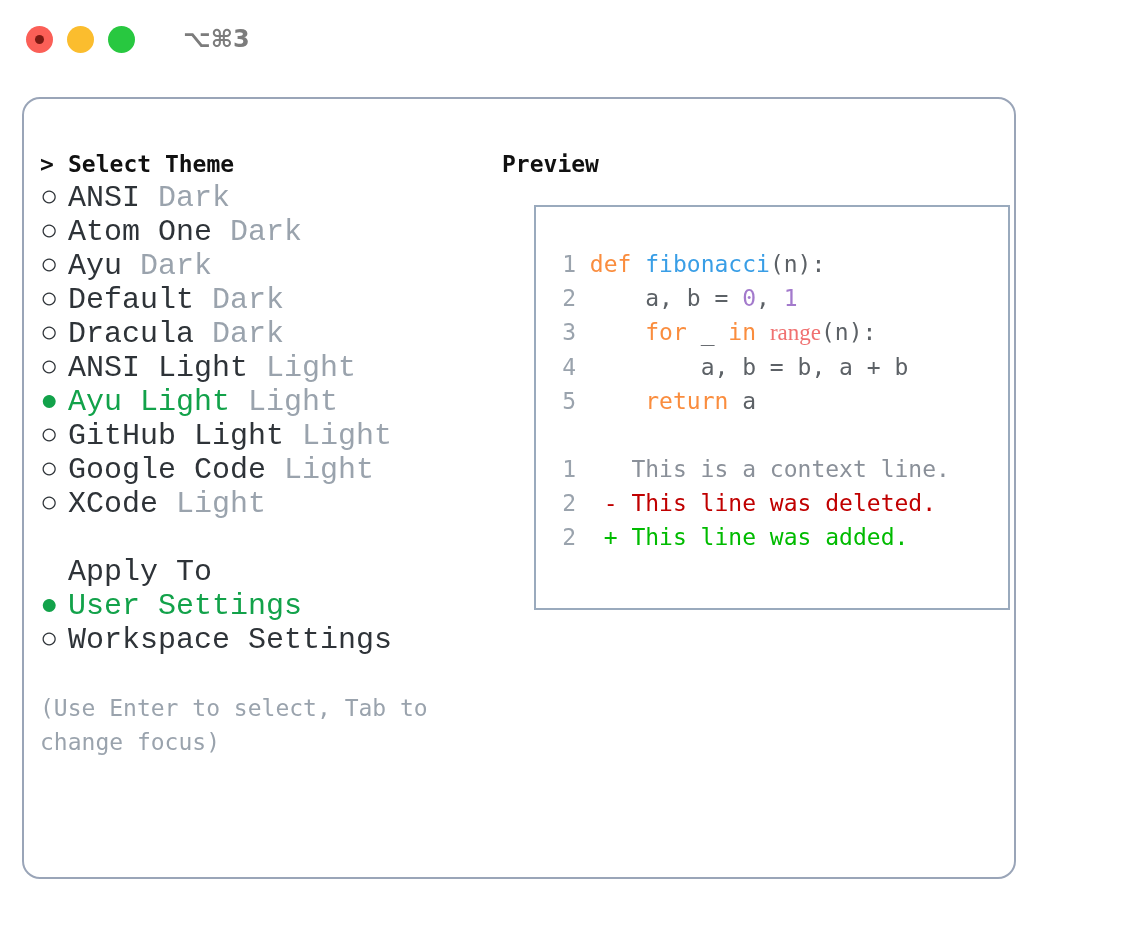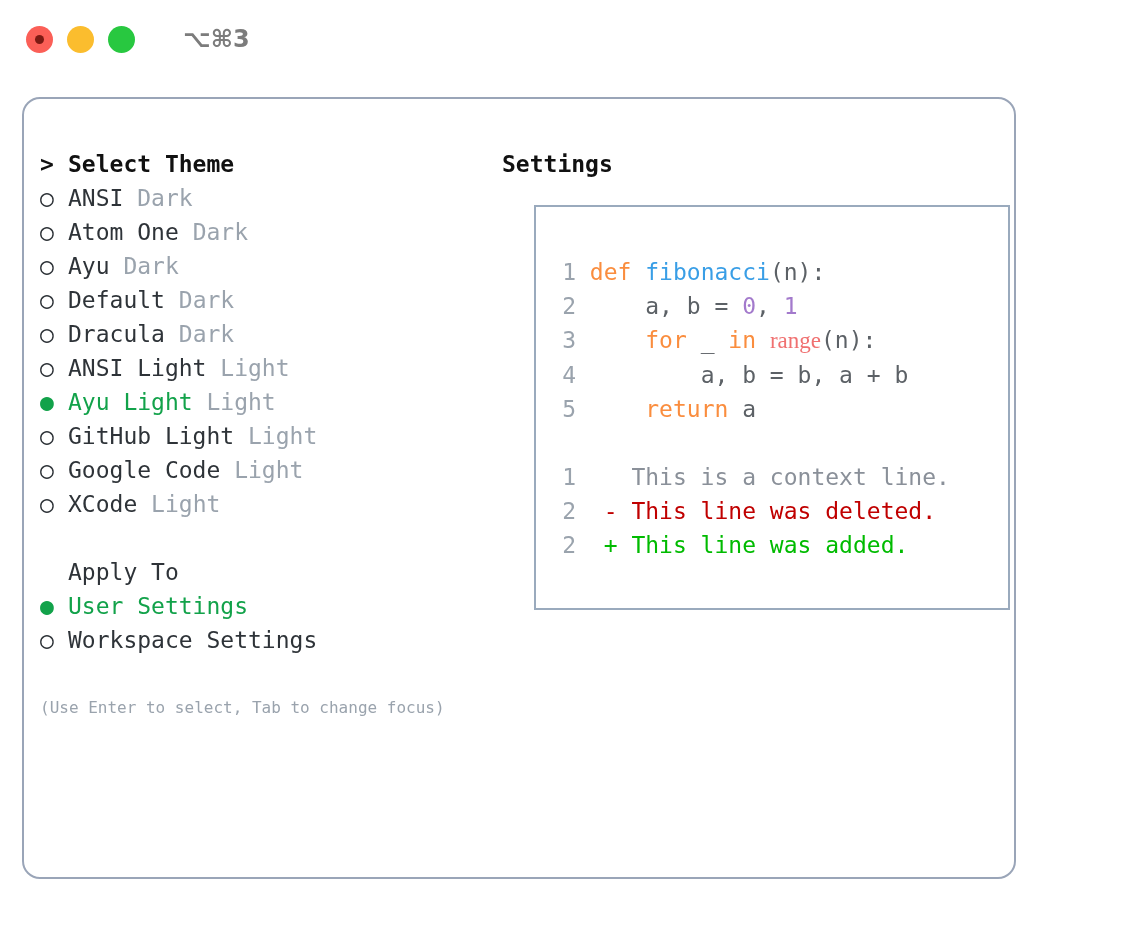--- a/index.html
+++ b/index.html
@@ -93,63 +93,64 @@
 
   .heading {
     font-size: 23px;
     font-weight: bold;
     color: #111111;
     line-height: 34px;
     white-space: pre;
   }
 
   .list-row {
-    font-size: 23px;
+    font-size: 30px;
     line-height: 34px;
     color: #2e3338;
     white-space: pre;
     display: block;
+    font-family: Liberation Mono, monospace;
   }
   .marker {
     display: inline-block;
     width: 28px;
     white-space: pre;
   }
   .marker-empty { color: transparent; }
   .row-selected .marker,
   .row-selected .row-label { color: #12a24a; }
   .row-label { color: #2e3338; }
   .row-variant { color: #9aa3ad; }
 
   .group-gap { height: 34px; }
 
   #hint-text {
     margin-top: 34px;
-    font-size: 16px;
+    font-size: 23px;
     line-height: 34px;
     color: #9aa3ad;
     width: 410px;
     white-space: pre-wrap;
   }
 
   
   #preview-box {
     position: absolute;
     left: 32px;
     top: 58px;
     width: 476px;
     height: 405px;
     border: 2px solid #9aaabd;
     box-sizing: border-box;
     background: #ffffff;
   }
   #code-area {
     position: absolute;
     left: 16px;
-    top: 48px;
+    top: 40px;
     font-size: 23px;
     line-height: 34px;
     white-space: pre;
   }
   .code-line { white-space: pre; }
   .lineno {
     color: #9aa3ad;
     display: inline-block;
     width: 24px;
     text-align: right;
@@ -209,21 +210,21 @@
 
       <div id="apply-to-list">
           <div class="list-row row-selected"><span class="marker">●</span><span class="row-label">User Settings</span></div>
           <div class="list-row"><span class="marker">○</span><span class="row-label">Workspace Settings</span></div>
         </div>
 
       <div id="hint-text">(Use Enter to select, Tab to change focus)</div>
     </div>
 
     <div id="preview-column">
-      <div class="heading">Settings</div>
+      <div class="heading">Preview</div>
 
       <div id="preview-box">
         <div id="code-area"><div class="code-line"><span class="lineno">1</span><span class="code-text tok-plain"> </span><span class="code-text tok-keyword">def </span><span class="code-text tok-function">fibonacci</span><span class="code-text tok-punct">(n):</span></div><div class="code-line"><span class="lineno">2</span><span class="code-text tok-plain"> </span><span class="code-text tok-plain">    a, b = </span><span class="code-text tok-number">0</span><span class="code-text tok-plain">, </span><span class="code-text tok-number">1</span></div><div class="code-line"><span class="lineno">3</span><span class="code-text tok-plain"> </span><span class="code-text tok-plain">    </span><span class="code-text tok-keyword">for</span><span class="code-text tok-plain"> _ </span><span class="code-text tok-keyword">in</span><span class="code-text tok-plain"> </span><span class="code-text tok-builtin">range</span><span class="code-text tok-punct">(n):</span></div><div class="code-line"><span class="lineno">4</span><span class="code-text tok-plain"> </span><span class="code-text tok-plain">        a, b = b, a + b</span></div><div class="code-line"><span class="lineno">5</span><span class="code-text tok-plain"> </span><span class="code-text tok-plain">    </span><span class="code-text tok-keyword">return</span><span class="code-text tok-plain"> a</span></div><div class="diff-gap"></div><div class="code-line"><span class="lineno">1</span><span class="code-text diff-context">    This is a context line.</span></div><div class="code-line"><span class="lineno">2</span><span class="code-text diff-removed">  - This line was deleted.</span></div><div class="code-line"><span class="lineno">2</span><span class="code-text diff-added">  + This line was added.</span></div></div>
       </div>
     </div>
 
   </div>
 </div>
 
 </body></html>

